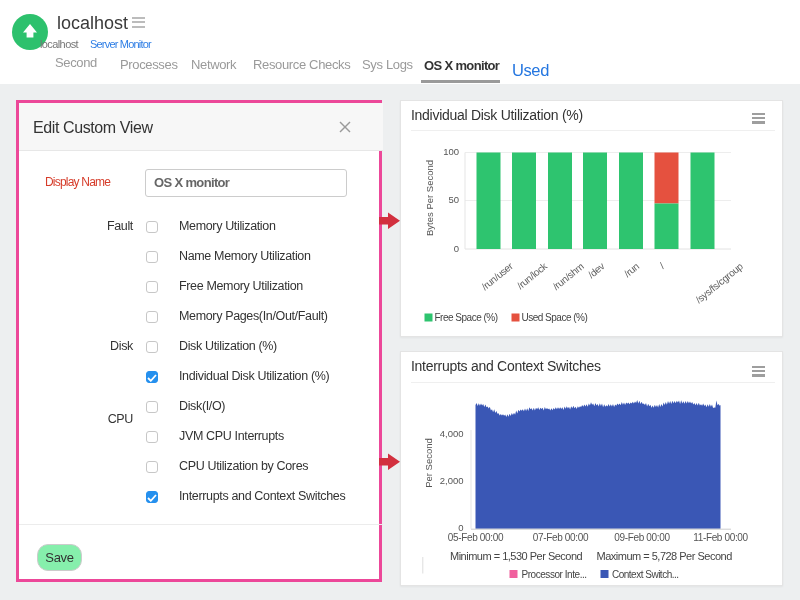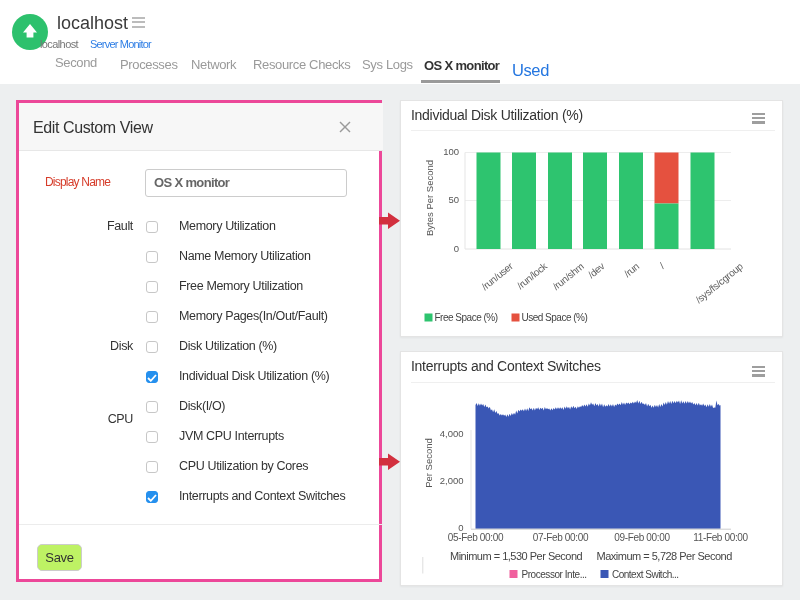--- a/index.html
+++ b/index.html
@@ -24,21 +24,21 @@
 #panel-x { left:320px; top:18px; }
 #dn-label { left:26px; top:73px; font-size:12px; letter-spacing:-0.8px; color:#d63c2a; }
 #dn-input { left:126px; top:66px; width:202px; height:28px; border:1px solid #ccc; border-radius:3px; background:#fff;
   font-size:13px; font-weight:bold; letter-spacing:-0.65px; color:#666; line-height:26px; padding-left:8px; }
 .grp { width:90px; left:24px; text-align:right; font-size:12.5px; letter-spacing:-0.35px; color:#333; }
 .cb { left:127px; width:12px; height:12px; border:1px solid #c7c7c7; border-radius:3px; background:#fff; }
 .cb.on { background:#2590ee; border-color:#2590ee; }
 .cb.on svg { display:block; margin:2px auto 0; }
 .cbl { left:160px; font-size:12.5px; letter-spacing:-0.35px; color:#333; white-space:nowrap; }
 #panel-sep { left:0; top:421px; width:364px; height:1px; background:#ececec; }
-#save { left:18px; top:441px; width:45px; height:27px; background:#bef264; border:1px solid #ccc; border-radius:5px;
+#save { left:18px; top:441px; width:45px; height:27px; background:#86efac; border:1px solid #ccc; border-radius:11px;
   font-size:13px; letter-spacing:-0.3px; color:#333; text-align:center; line-height:25px; }
 
 .arrow { width:22px; height:18px; }
 
 .card { background:#fff; border:1px solid #e4e4e4; box-shadow:0 1px 2px rgba(0,0,0,0.05); }
 #card1 { left:400px; top:100px; width:383px; height:237px; }
 #card2 { left:400px; top:351px; width:383px; height:235px; }
 .ctitle { left:10px; top:7px; font-size:14px; letter-spacing:-0.28px; color:#333; }
 .cmenu { left:350.5px; top:11.5px; }
 .cmenu div { width:13.5px; height:2.2px; background:#9e9e9e; margin-bottom:2.3px; }

